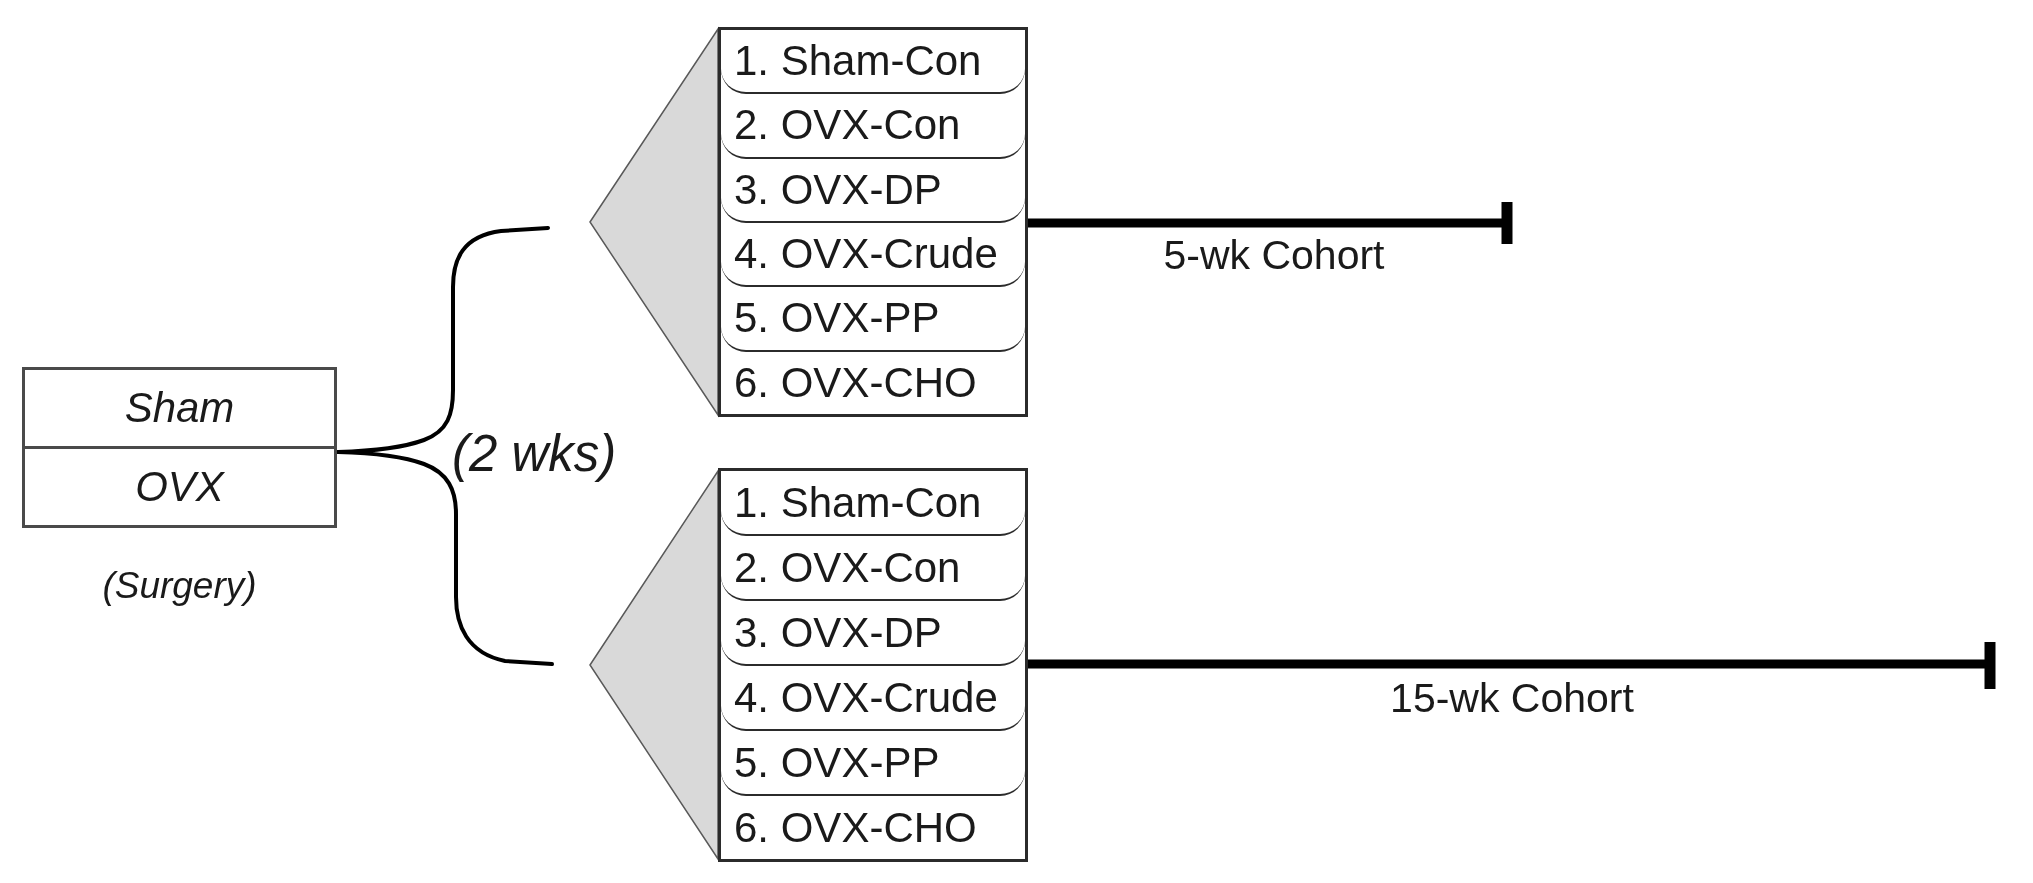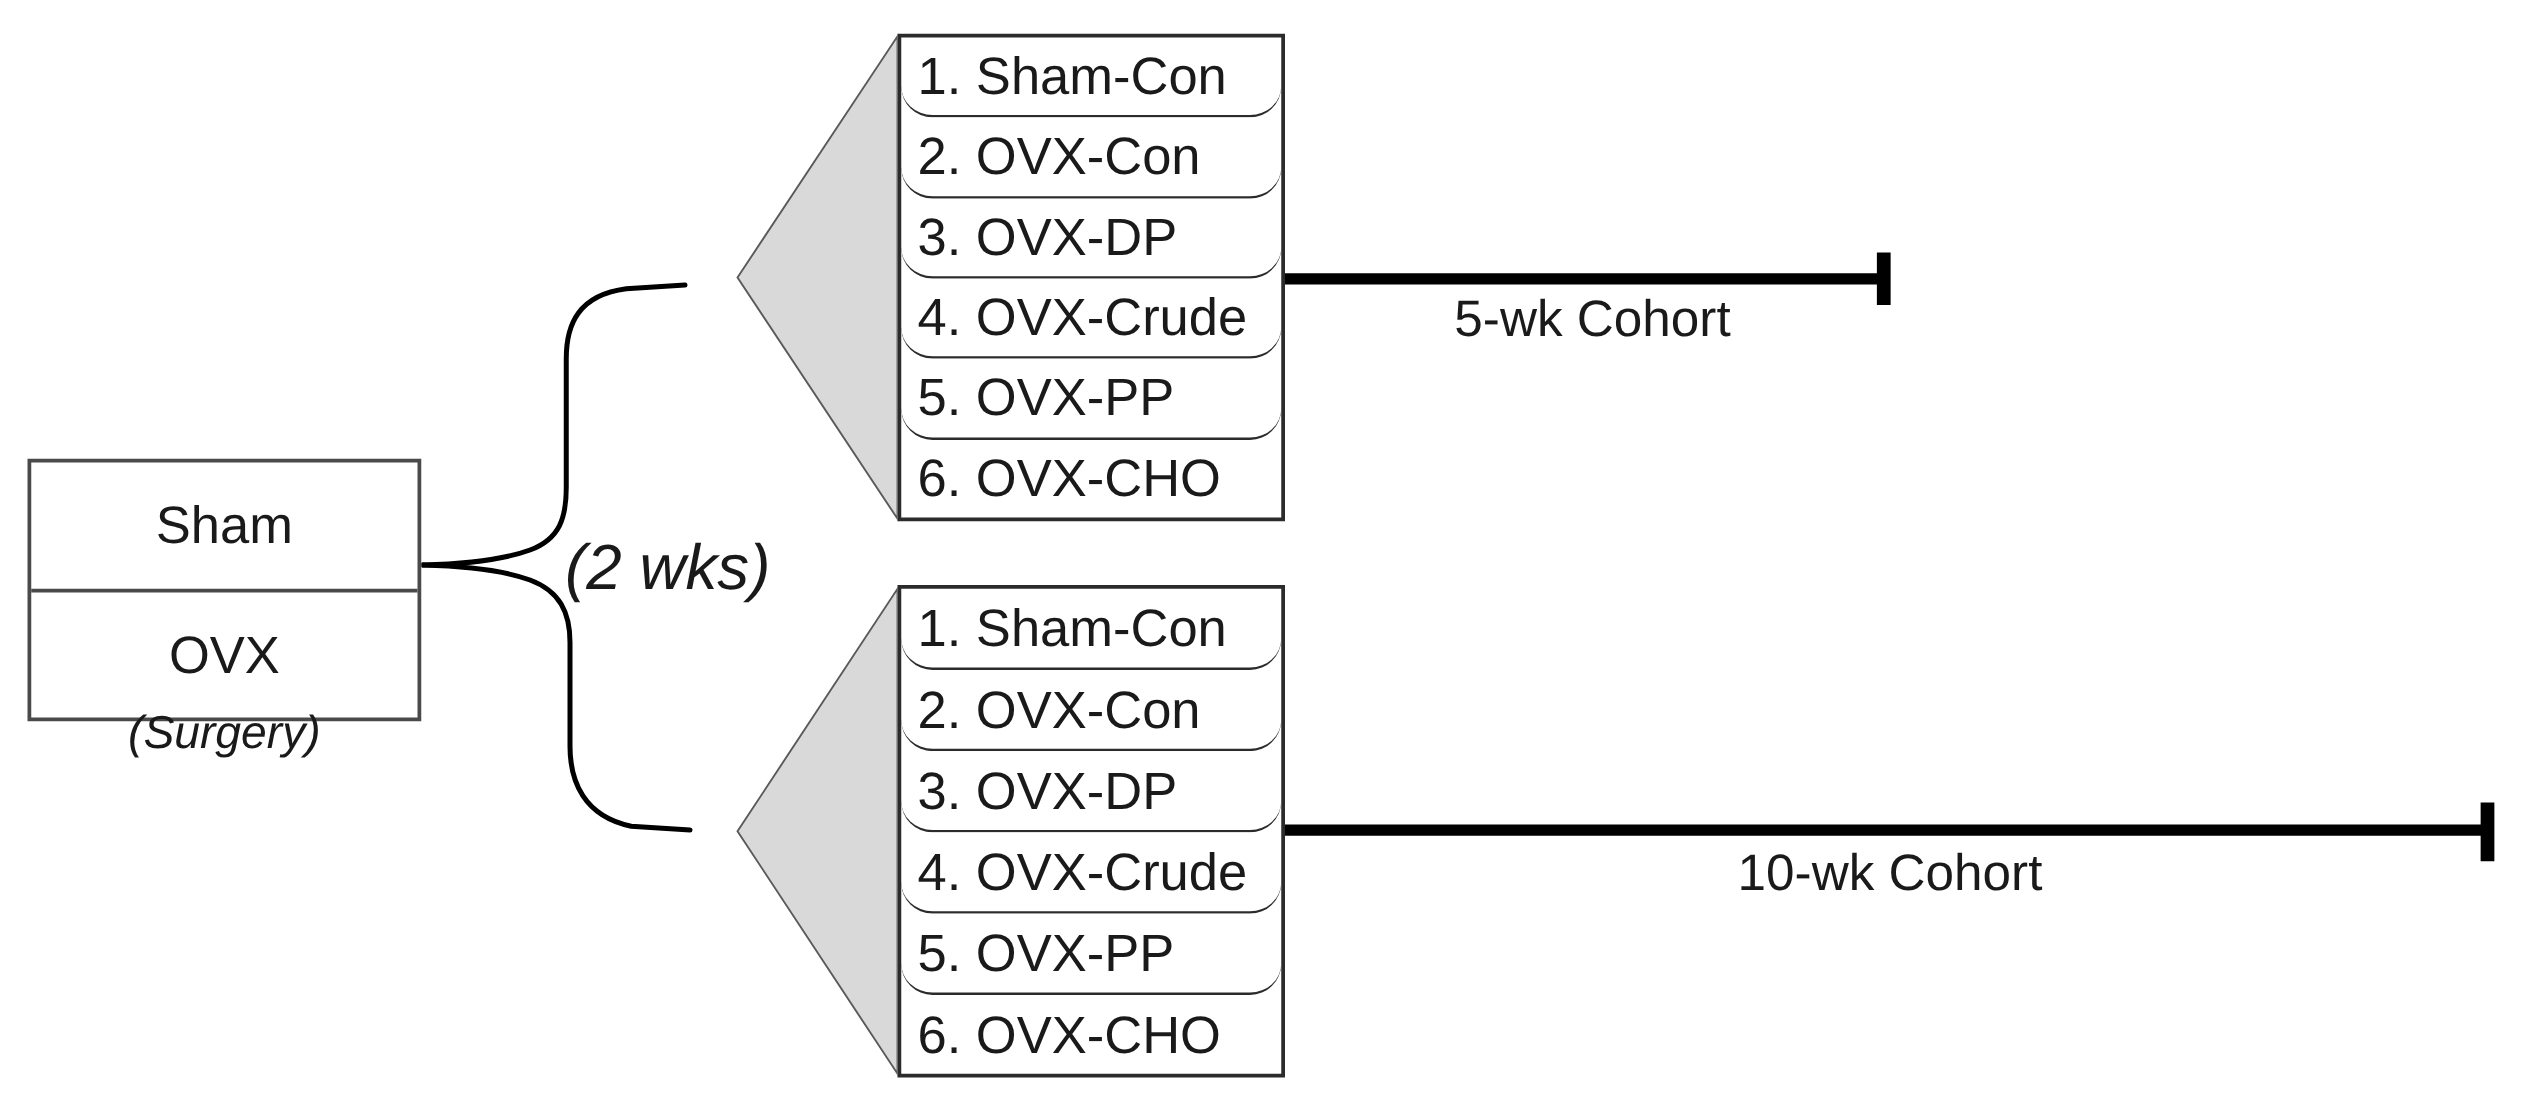--- a/index.html
+++ b/index.html
@@ -14,26 +14,27 @@
   }
   .svg-layer {
     position: absolute;
     left: 0; top: 0;
     width: 2033px; height: 883px;
   }
   
   .surgery-box {
     position: absolute;
     left: 22px; top: 367px;
-    width: 315px; height: 210px;
+    width: 315px; height: 161px;
     border: 3px solid #4a4a4a;
     box-sizing: border-box;
     display: flex;
     flex-direction: column;
     background: #ffffff;
+    font-style: italic;
   }
   .surgery-cell {
     flex: 1;
     display: flex;
     align-items: center;
     justify-content: center;
     font-size: 42px;
   }
   .surgery-cell.first { border-bottom: 3px solid #4a4a4a; }
   .surgery-caption {
@@ -129,15 +130,15 @@
   <div class="group-list bottom">
     <div class="group-row">1. Sham-Con</div>
     <div class="group-row">2. OVX-Con</div>
     <div class="group-row">3. OVX-DP</div>
     <div class="group-row">4. OVX-Crude</div>
     <div class="group-row">5. OVX-PP</div>
     <div class="group-row">6. OVX-CHO</div>
   </div>
 
   <div class="cohort-label top">5-wk Cohort</div>
-  <div class="cohort-label bottom">10-wk Cohort</div>
+  <div class="cohort-label bottom">15-wk Cohort</div>
 
 </div>
 
 </body></html>

